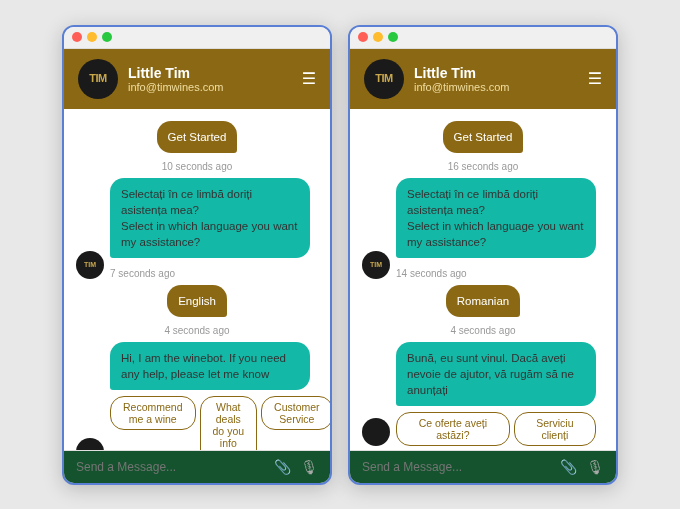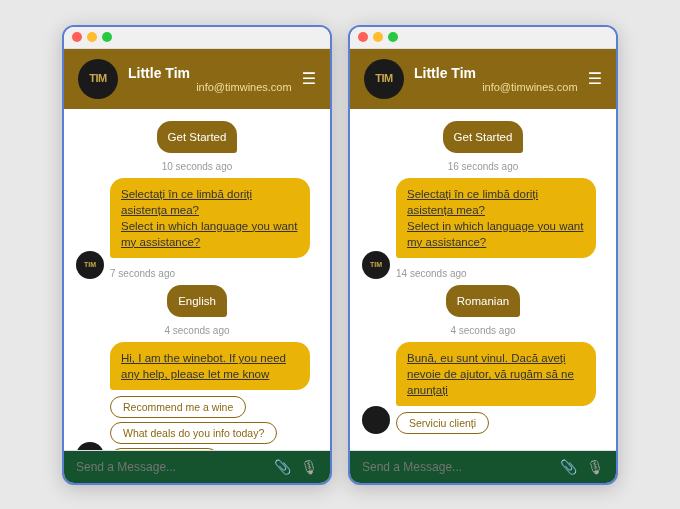--- a/index.html
+++ b/index.html
@@ -74,21 +74,20 @@
     }
     .header-info { flex: 1; }
     .header-name {
       color: #fff;
       font-size: 14px;
       font-weight: bold;
     }
     .header-email {
       color: #f0dda0;
       font-size: 11px;
-      text-align: right;
     }
     .menu-icon {
       color: #fff;
       font-size: 16px;
       cursor: pointer;
     }
 
     .chat-body {
       flex: 1;
       overflow-y: auto;
@@ -131,35 +130,34 @@
       border-radius: 14px;
       font-size: 11.5px;
       line-height: 1.4;
     }
     .bubble-right {
       background: #8B6914;
       color: #fff;
       border-bottom-right-radius: 3px;
     }
     .bubble-left {
-      background: #eab308;
+      background: #14b8a6;
       color: #333;
       border-bottom-left-radius: 3px;
-      text-decoration: underline;
     }
     .timestamp {
       font-size: 10px;
       color: #999;
       margin-top: 8px;
     }
     .timestamp-right { text-align: right; }
 
     .quick-replies {
       display: flex;
-      flex-direction: column;
+      flex-direction: row;
       align-items: flex-start;
       gap: 4px;
       padding-left: 34px;
       margin-top: 4px;
     }
     .qr-btn {
       background: transparent;
       border: 1.5px solid #8B6914;
       color: #8B6914;
       border-radius: 14px;
@@ -293,20 +291,21 @@
         <div class="timestamp timestamp-right">4 seconds ago</div>
       </div>
 
       <div style="display:flex; gap:6px; align-items:flex-end;">
         <div class="msg-avatar">
           
         </div>
         <div class="msg-left-content">
           <div class="bubble bubble-left">Bună, eu sunt vinul. Dacă aveți nevoie de ajutor, vă rugăm să ne anunțați</div>
           <div class="quick-replies" style="padding-left:0;">
+            <button class="qr-btn">Ce oferte aveți astăzi?</button>
             <button class="qr-btn">Serviciu clienți</button>
           </div>
         </div>
       </div>
 
     </div>
     <div class="chat-footer">
       <input class="chat-input" type="text" placeholder="Send a Message..." style="">
       <span class="footer-icon">📎</span>
       <span class="footer-icon">🎙</span>

